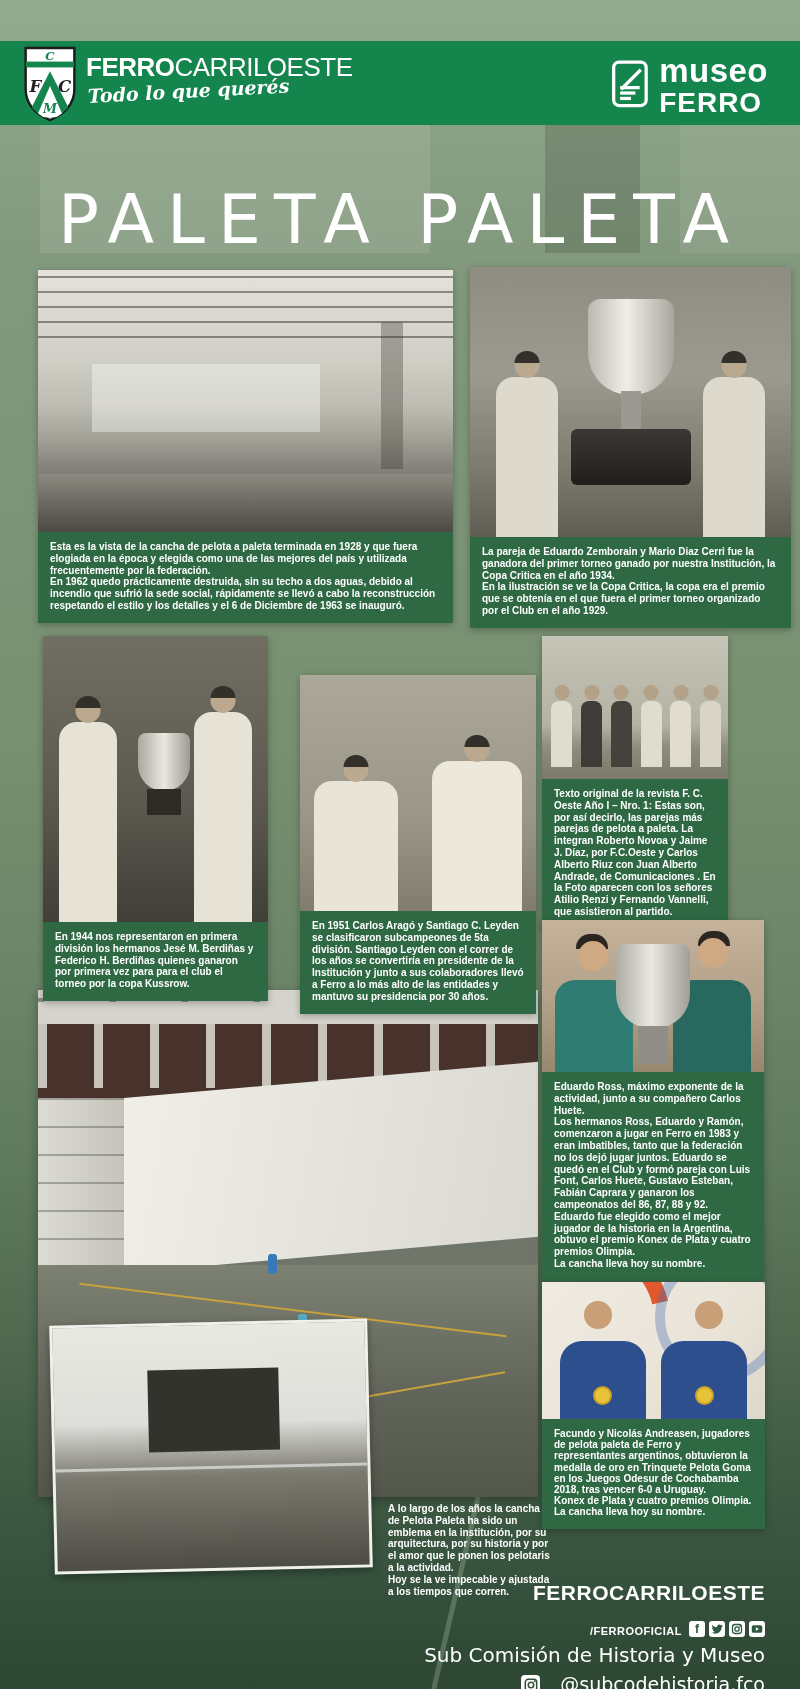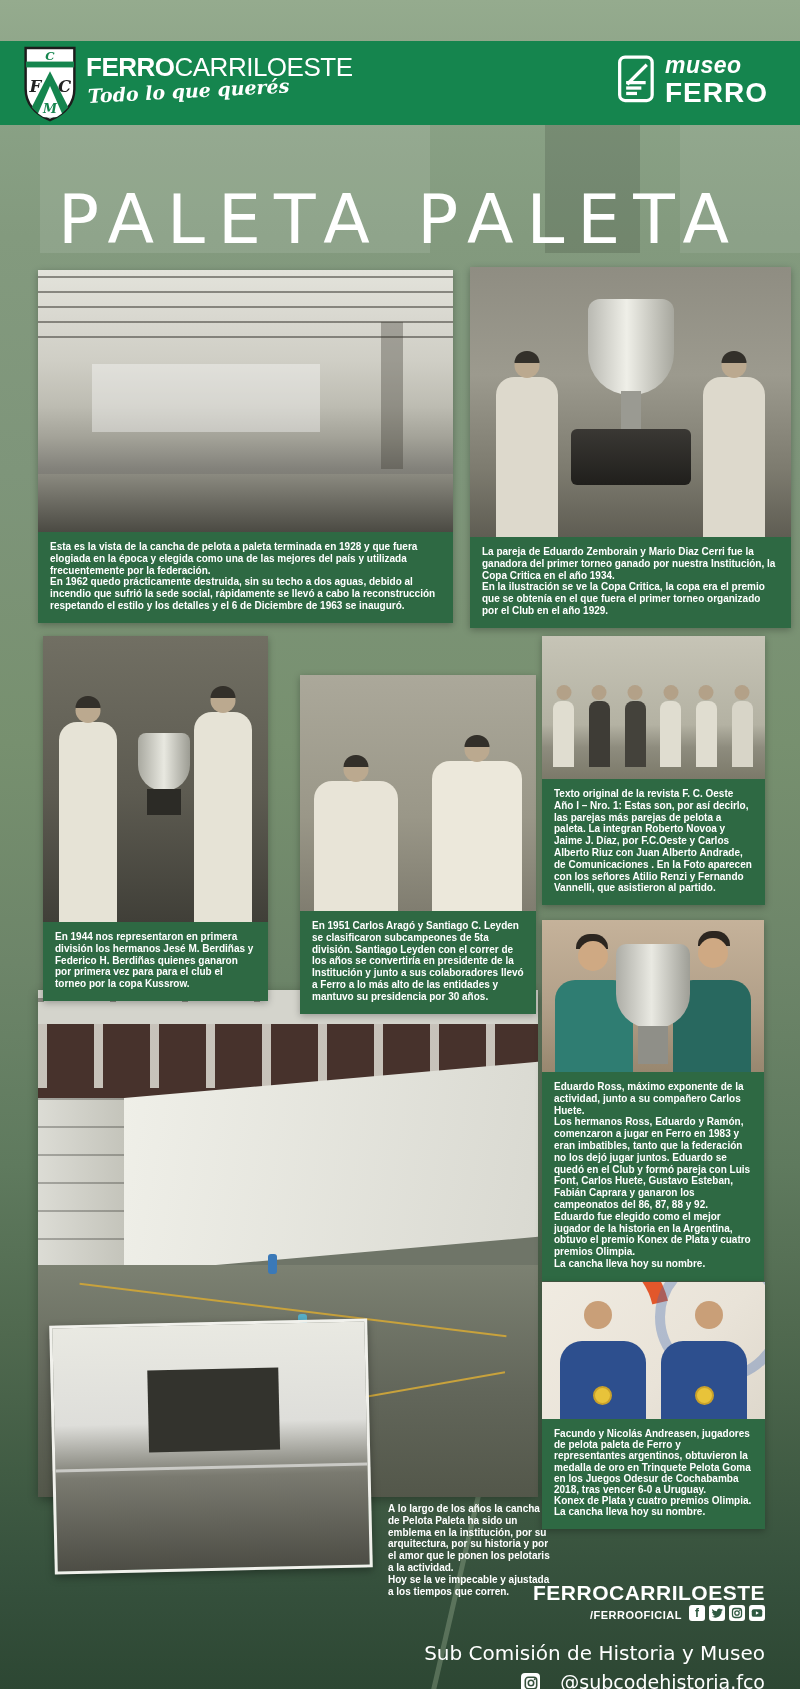--- a/index.html
+++ b/index.html
@@ -10,21 +10,21 @@
   .bgshape{position:absolute;z-index:0;}
   
   .topbar{position:absolute;left:0;right:0;top:41px;height:84px;background:#15854E;z-index:5;}
   .crest{position:absolute;left:22px;top:4px;}
   .brand{position:absolute;left:86px;top:11px;color:#fff;font-size:26px;letter-spacing:-.5px;white-space:nowrap;}
   .brand .bld{font-weight:bold;}
   .tagline{position:absolute;left:88px;top:44px;color:#fff;font-family:"DejaVu Serif",serif;
     font-style:italic;font-weight:bold;font-size:19px;transform:rotate(-3deg);transform-origin:left;}
   .museo{position:absolute;right:32px;top:13px;display:flex;align-items:center;gap:8px;color:#fff;}
   .museo-txt{line-height:1;}
-  .museo-l1{font-size:23px;font-weight:bold;letter-spacing:.5px;font-style:italic;}
+  .museo-l1{font-size:33px;font-weight:bold;letter-spacing:.5px;}
   .museo-l2{font-size:28px;font-weight:bold;letter-spacing:1px;margin-top:2px;}
   
   .title{position:absolute;left:0;right:0;top:134px;text-align:center;color:#fff;z-index:4;
     font-family:"DejaVu Sans",sans-serif;font-weight:normal;font-size:68px;letter-spacing:13px;white-space:nowrap;}
   
   .panel{position:absolute;z-index:3;box-shadow:0 2px 7px rgba(0,0,0,.28);margin-top:20px;}
   .photo{position:relative;width:100%;overflow:hidden;}
   .cap{background:#2E6943;color:#fff;font-weight:bold;font-size:10px;line-height:1.18;
     padding:9px 12px 11px;white-space:pre-line;}
   .free-text{position:absolute;z-index:3;color:#fff;font-weight:bold;font-size:10px;line-height:1.18;white-space:pre-line;}
@@ -99,25 +99,25 @@
   
   .smallphoto{position:absolute;left:52px;top:1322px;width:312px;height:243px;z-index:4;
     border:3px solid #f1f1ec;transform:rotate(-1.3deg);overflow:hidden;
     background:linear-gradient(180deg,#e9e9e2 0%,#dededa 40%,#7a7a70 62%,#4d4d45 100%);
     box-shadow:0 3px 9px rgba(0,0,0,.35);}
   .smallphoto .opening{left:30%;top:18%;width:42%;height:34%;background:#33332d;}
   .smallphoto .rail{left:0;right:0;top:58%;height:3px;background:rgba(255,255,255,.55);}
   
   .footer{position:absolute;right:35px;top:1582px;z-index:6;display:flex;flex-direction:column;align-items:flex-end;color:#fff;}
   .f-brand{font-weight:bold;font-size:21px;letter-spacing:.5px;line-height:1;}
-  .f-row{display:flex;align-items:flex-end;gap:4px;margin-top:2px;}
+  .f-row{display:flex;align-items:flex-end;gap:4px;margin-top:18px;}
   .f-handle{font-weight:bold;font-size:11px;letter-spacing:.5px;margin-right:3px;}
   .sic{width:16px;height:16px;background:#fff;border-radius:3px;display:flex;align-items:center;justify-content:center;
     color:#2e5840;font-weight:bold;font-size:12px;line-height:1;}
-  .f-sub{font-family:"DejaVu Sans",sans-serif;font-size:20px;margin-top:22px;line-height:1;}
+  .f-sub{font-family:"DejaVu Sans",sans-serif;font-size:20px;margin-top:8px;line-height:1;}
   .f-ig{display:flex;align-items:center;gap:20px;margin-top:10px;font-family:"DejaVu Sans",sans-serif;font-size:19px;line-height:1;}
   .igic{width:19px;height:19px;background:#fff;border-radius:4px;display:flex;align-items:center;justify-content:center;}
 </style>
 </head>
 <body>
 
 <div class="poster">
 
   <div class="bgshape" style="left:40px;top:125px;width:390px;height:128px;background:rgba(255,255,255,.10);"></div>
   <div class="bgshape" style="left:545px;top:125px;width:95px;height:128px;background:rgba(0,0,0,.13);"></div>
@@ -214,21 +214,21 @@
   </section>
 
   <section class="panel" style="left:300px;top:655px;width:236px;">
     <div class="photo ph4" style="height:236px;">
       <div class="fig dkhair" style="left:6%;width:84px;height:130px;background:#e8e4d7;"></div>
       <div class="fig dkhair" style="right:6%;width:90px;height:150px;background:#ece8db;"></div>
     </div>
     <div class="cap">En 1951 Carlos Aragó y Santiago C. Leyden se clasificaron subcampeones de 5ta división. Santiago Leyden con el correr de los años se convertiría en presidente de la Institución y junto a sus colaboradores llevó a Ferro a lo más alto de las entidades y mantuvo su presidencia por 30 años.</div>
   </section>
 
-  <section class="panel" style="left:542px;top:616px;width:223px;">
+  <section class="panel" style="left:542px;top:616px;width:186px;">
     <div class="photo ph5" style="height:143px;">
       <span class="mini" style="left:5%;background:#e0ddd0;"></span>
       <span class="mini" style="left:21%;background:#3e3c36;"></span>
       <span class="mini" style="left:37%;background:#44423b;"></span>
       <span class="mini" style="left:53%;background:#e0ddd0;"></span>
       <span class="mini" style="left:69%;background:#e0ddd0;"></span>
       <span class="mini" style="left:85%;background:#d8d5c8;"></span>
     </div>
     <div class="cap">Texto original de la revista F. C. Oeste Año I – Nro. 1: Estas son, por así decirlo, las parejas más parejas de pelota a paleta. La integran Roberto Novoa y Jaime J. Díaz, por F.C.Oeste y Carlos Alberto Riuz con Juan Alberto Andrade, de Comunicaciones . En la Foto aparecen con los señores Atilio Renzi y Fernando Vannelli, que asistieron al partido.</div>
   </section>

